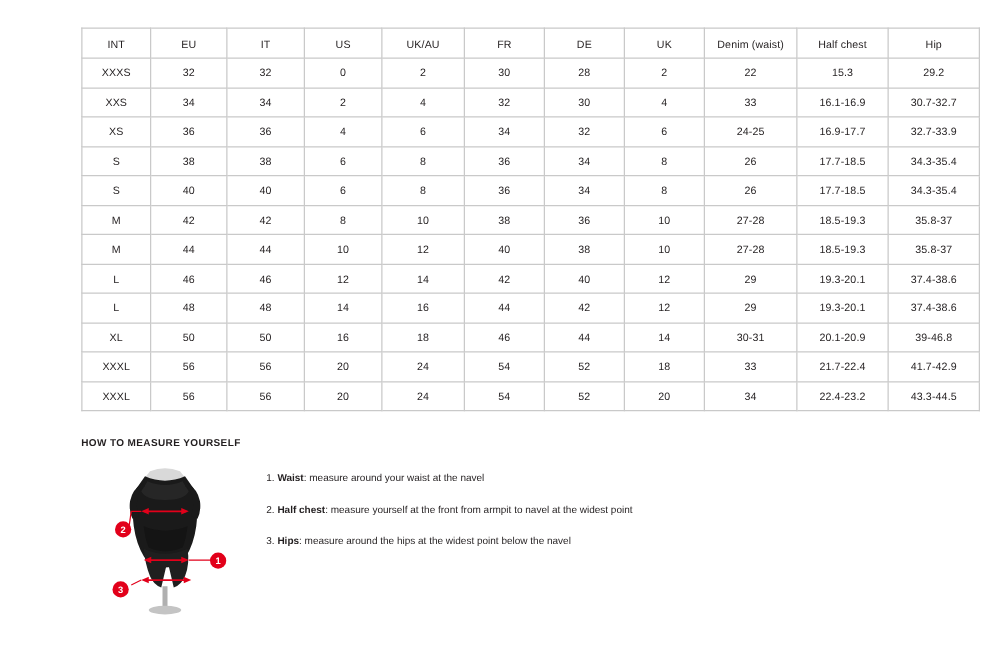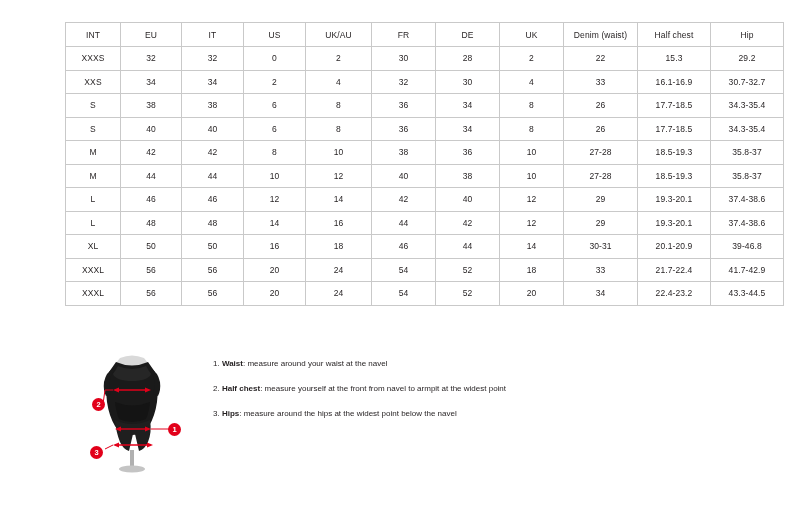--- a/index.html
+++ b/index.html
@@ -179,20 +179,33 @@
           <td>2</td>
           <td>4</td>
           <td>32</td>
           <td>30</td>
           <td>4</td>
           <td>33</td>
           <td>16.1-16.9</td>
           <td>30.7-32.7</td>
         </tr>
         <tr>
+          <td>XS</td>
+          <td>36</td>
+          <td>36</td>
+          <td>4</td>
+          <td>6</td>
+          <td>34</td>
+          <td>32</td>
+          <td>6</td>
+          <td>24-25</td>
+          <td>16.9-17.7</td>
+          <td>32.7-33.9</td>
+        </tr>
+        <tr>
           <td>S</td>
           <td>38</td>
           <td>38</td>
           <td>6</td>
           <td>8</td>
           <td>36</td>
           <td>34</td>
           <td>8</td>
           <td>26</td>
           <td>17.7-18.5</td>
@@ -300,20 +313,21 @@
           <td>20</td>
           <td>34</td>
           <td>22.4-23.2</td>
           <td>43.3-44.5</td>
         </tr>
       </tbody>
     </table>
   </div>
 
   <div class="measure-section">
+    <div class="measure-title">HOW TO MEASURE YOURSELF</div>
 
     <div class="measure-body">
 
       <div class="figure-area">
         <svg class="figure-svg" width="135" height="125" viewBox="0 0 135 125">
 
           <path d="M55 8 q12 -5 24 0 l4 5 q-16 6 -32 0 z" fill="#d9d9d9"></path>
 
           <path d="M51 12 q16 7 32 0 l7 10 q4 16 2 30 q-2 14 -8 24 q-5 9 -17 9 q-12 0 -17 -9 q-6 -10 -8 -24 q-2 -14 2 -30 z" fill="#1a1a1a"></path>
 
@@ -357,21 +371,21 @@
         <div class="bullet b3">3</div>
       </div>
 
       <ul class="measure-list">
         <li>
           <span>1.</span>
           <span class="lead">Waist</span><span>: measure around your waist at the navel</span>
         </li>
         <li>
           <span>2.</span>
-          <span class="lead">Half chest</span><span>: measure yourself at the front from navel to armpit at the widest point</span>
+          <span class="lead">Half chest</span><span>: measure yourself at the front from armpit to navel at the widest point</span>
         </li>
         <li>
           <span>3.</span>
           <span class="lead">Hips</span><span>: measure around the hips at the widest point below the navel</span>
         </li>
       </ul>
 
     </div>
   </div>
 

